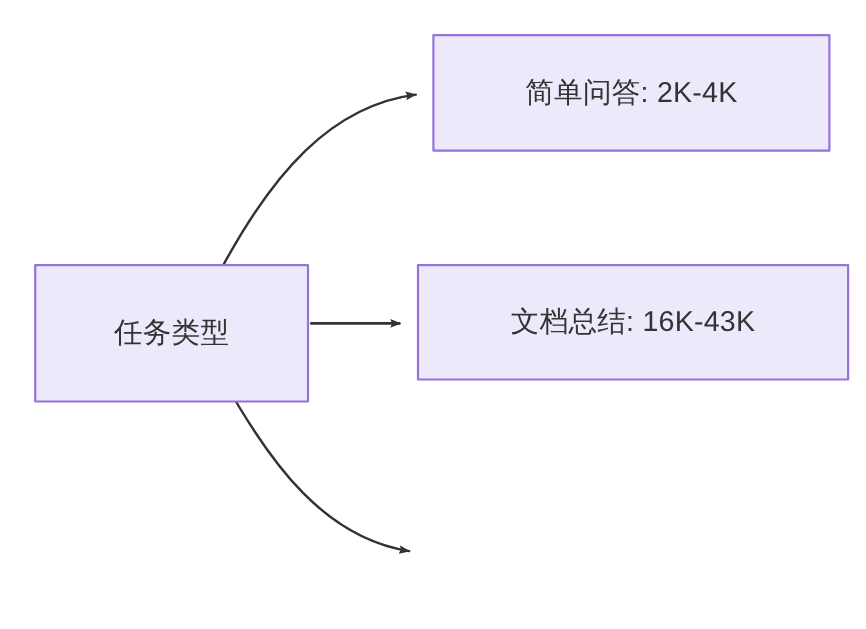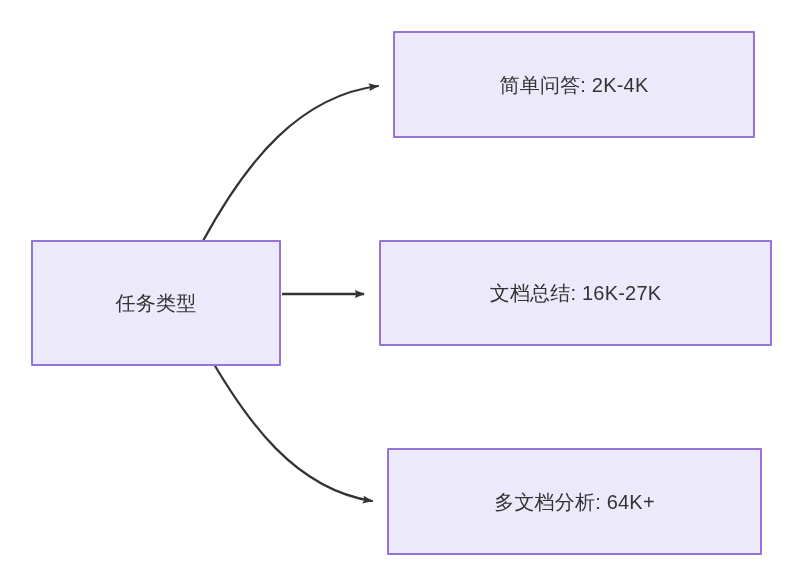--- a/index.html
+++ b/index.html
@@ -41,21 +41,21 @@
     box-sizing: border-box;
     display: flex;
     align-items: center;
     justify-content: center;
     background: #ece9fb;
     border: 2px solid #9573d8;
     border-radius: 1px;
   }
   .node-label {
     color: #333333;
-    font-size: 20px;
+    font-size: 26px;
     line-height: 1.2;
     letter-spacing: 0.2px;
     white-space: nowrap;
     text-align: center;
   }
 
   
   #node-source      { left: 31px;  top: 240px; width: 250px; height: 126px; }
   #node-simple-qa   { left: 393px; top: 31px;  width: 362px; height: 107px; }
   #node-doc-summary { left: 379px; top: 240px; width: 393px; height: 106px; }
@@ -82,20 +82,17 @@
 
   <div class="node" id="node-source">
     <span class="node-label">任务类型</span>
   </div>
 
   <div class="node" id="node-simple-qa">
     <span class="node-label">简单问答: 2K-4K</span>
   </div>
 
   <div class="node" id="node-doc-summary">
-    <span class="node-label">文档总结: 16K-27K</span>
+    <span class="node-label">文档总结: 16K-43K</span>
   </div>
 
-  <div class="node" id="node-multi-doc">
-    <span class="node-label">多文档分析: 64K+</span>
-  </div>
 
 </div>
 
 </body></html>

